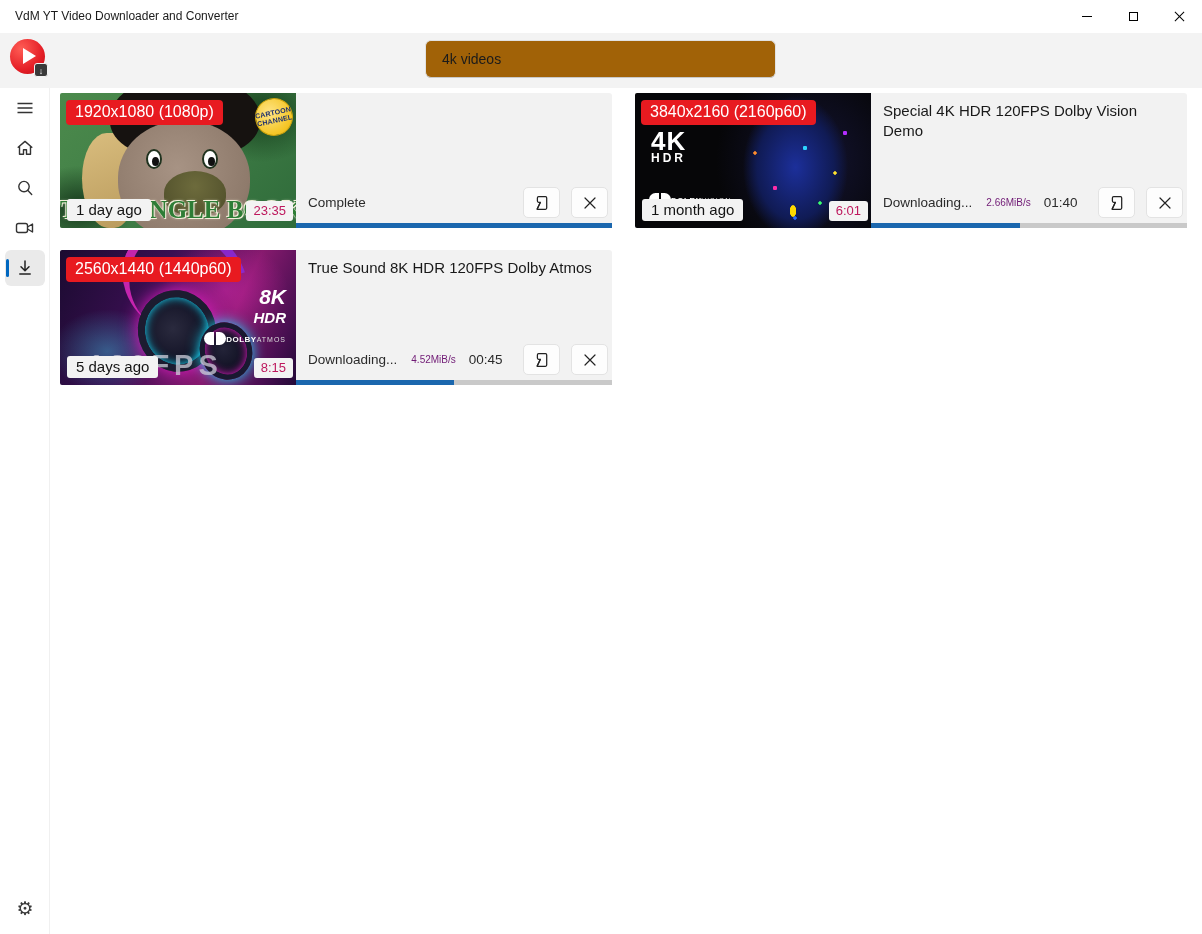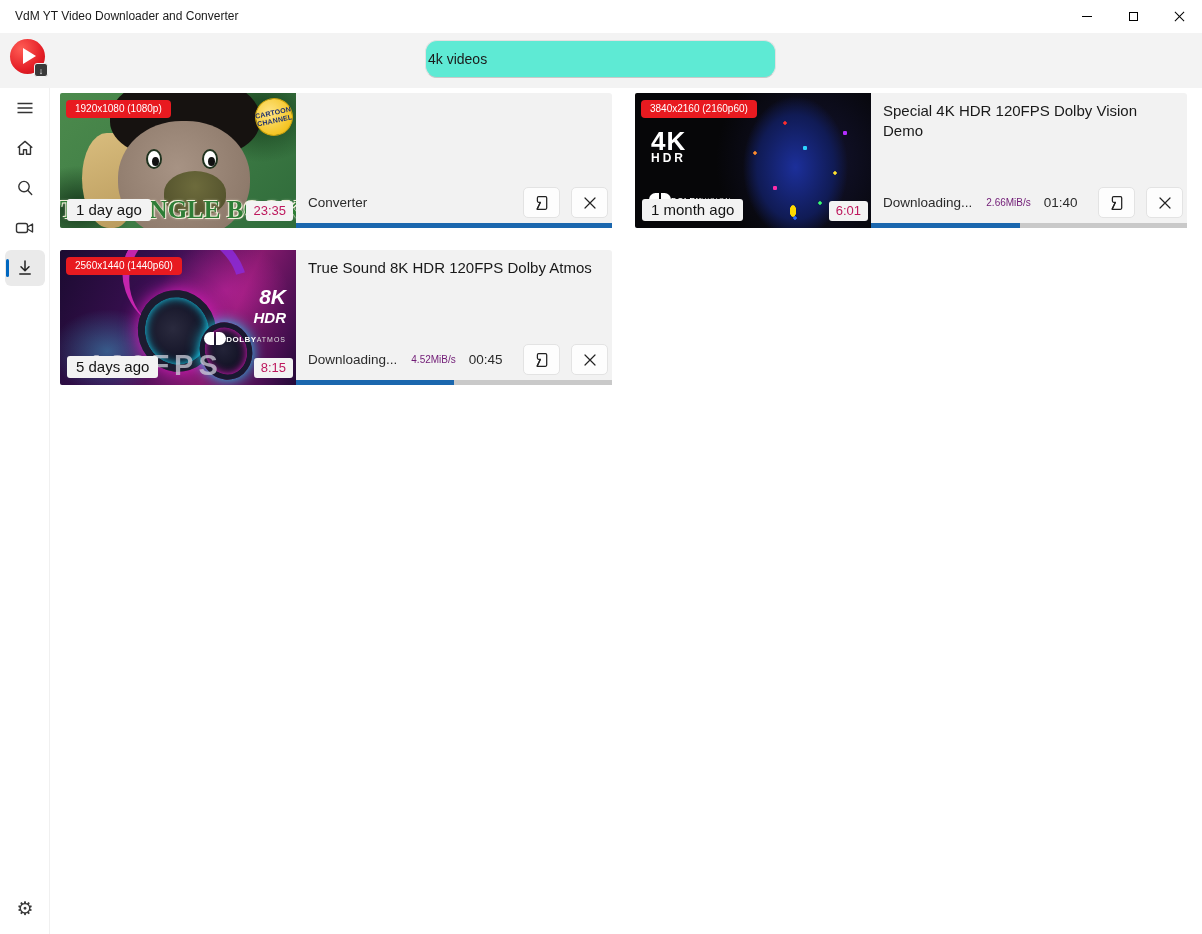--- a/index.html
+++ b/index.html
@@ -20,37 +20,37 @@
   .glyph-close::after { transform:rotate(-45deg); }
 
   
   .header { position:absolute; left:0; top:33px; width:1202px; height:55px; background:#f3f3f3; }
   .logo { position:absolute; left:10px; top:6px; width:35px; height:35px; border-radius:50%;
     background:radial-gradient(circle at 32% 28%, #ff5d55, #e41e26 62%, #b90d15); }
   .logo .play { position:absolute; left:13px; top:9px; width:0; height:0;
     border-left:13px solid #fff; border-top:8px solid transparent; border-bottom:8px solid transparent; }
   .logo .dl-badge { position:absolute; right:-3px; bottom:-3px; width:14px; height:14px; background:#3a3a3a;
     border-radius:3px; color:#fff; font-size:9px; line-height:14px; text-align:center; border:1px solid #f3f3f3; }
-  .searchbox { position:absolute; left:425px; top:7px; width:351px; height:38px; background:#5eead4;
-    border:1px solid #e2e2e2; border-bottom:1px solid #c9c9c9; border-radius:12px;
-    font-size:14px; color:#1b1b1b; padding:0 2px; outline:none;
+  .searchbox { position:absolute; left:425px; top:7px; width:351px; height:38px; background:#a16207;
+    border:1px solid #e2e2e2; border-bottom:1px solid #c9c9c9; border-radius:6px;
+    font-size:14px; color:#1b1b1b; padding:0 16px; outline:none;
     font-family:"Liberation Sans","DejaVu Sans",sans-serif; }
 
   
   .sidebar { position:absolute; left:0; top:88px; width:50px; height:846px; background:#fff; border-right:1px solid #f0f0f0; }
   .nav-item { position:relative; width:50px; height:40px; display:flex; align-items:center; justify-content:center; cursor:default; }
   .nav-item.selected::before { content:""; position:absolute; left:5px; right:5px; top:2px; bottom:2px; background:#eaeaea; border-radius:6px; }
   .nav-item.selected .indicator { position:absolute; left:6px; top:11px; width:3px; height:18px; border-radius:2px; background:#0067c0; }
   .nav-item svg { position:relative; }
   .nav-settings { position:absolute; left:0; bottom:6px; width:50px; height:40px; display:flex; align-items:center; justify-content:center; font-size:19px; color:#3a3a3a; }
 
   
   .card { position:absolute; width:552px; height:135px; background:#f2f2f2; border-radius:3px; }
   .thumb { position:absolute; left:0; top:0; width:236px; height:135px; overflow:hidden; border-radius:2px 0 0 2px; }
-  .res-badge { position:absolute; left:6px; top:7px; background:#e81a20; color:#fff; font-size:10px;
+  .res-badge { position:absolute; left:6px; top:7px; background:#e81a20; color:#fff; font-size:16px;
     padding:3px 9px 4px; border-radius:4px; z-index:4; white-space:nowrap; }
   .age-badge { position:absolute; left:7px; bottom:7px; background:#f3f3f3; color:#141414; font-size:15px;
     padding:2px 9px 3px; border-radius:3px; z-index:4; white-space:nowrap; }
   .time-badge { position:absolute; right:3px; bottom:7px; background:#f3f3f3; color:#be185d; font-size:13px;
     padding:2px 7px 3px; border-radius:3px; z-index:4; }
 
   .panel { position:absolute; left:236px; top:0; right:0; bottom:0; }
   .vtitle { position:absolute; left:12px; top:8px; right:10px; font-size:15px; line-height:20px; color:#191919; }
   .bottom-row { position:absolute; left:12px; right:4px; bottom:10px; height:31px; display:flex; align-items:center; }
   .status-text { font-size:13.5px; color:#2b2b2b; margin-right:14px; }
@@ -208,21 +208,21 @@
       <span class="channel-logo">
         <span>CARTOON</span>
         <span>CHANNEL</span>
       </span>
       <span class="res-badge">1920x1080 (1080p)</span>
       <span class="age-badge">1 day ago</span>
       <span class="time-badge">23:35</span>
     </div>
     <div class="panel">
       <div class="bottom-row">
-        <span class="status-text">Converter</span>
+        <span class="status-text">Complete</span>
         <span class="speed-text"></span>
         <span class="eta-text"></span>
         <span class="row-spacer"></span>
         <button class="icon-btn">
           <svg width="18" height="18" viewBox="0 0 18 18">
             <path d="M5.6 2.7h6.9c.7 0 1.2.5 1.2 1.2v10.2c0 .7-.5 1.2-1.2 1.2H4.1l3.3-7H5.6c-.7 0-1.2-.5-1.2-1.2V3.9c0-.7.5-1.2 1.2-1.2z" fill="none" stroke="#222" stroke-width="1.25" stroke-linejoin="round"></path>
             <path d="M4.1 15.3l3.3-7" fill="none" stroke="#222" stroke-width="1.25"></path>
           </svg>
         </button>
         <button class="icon-btn">

